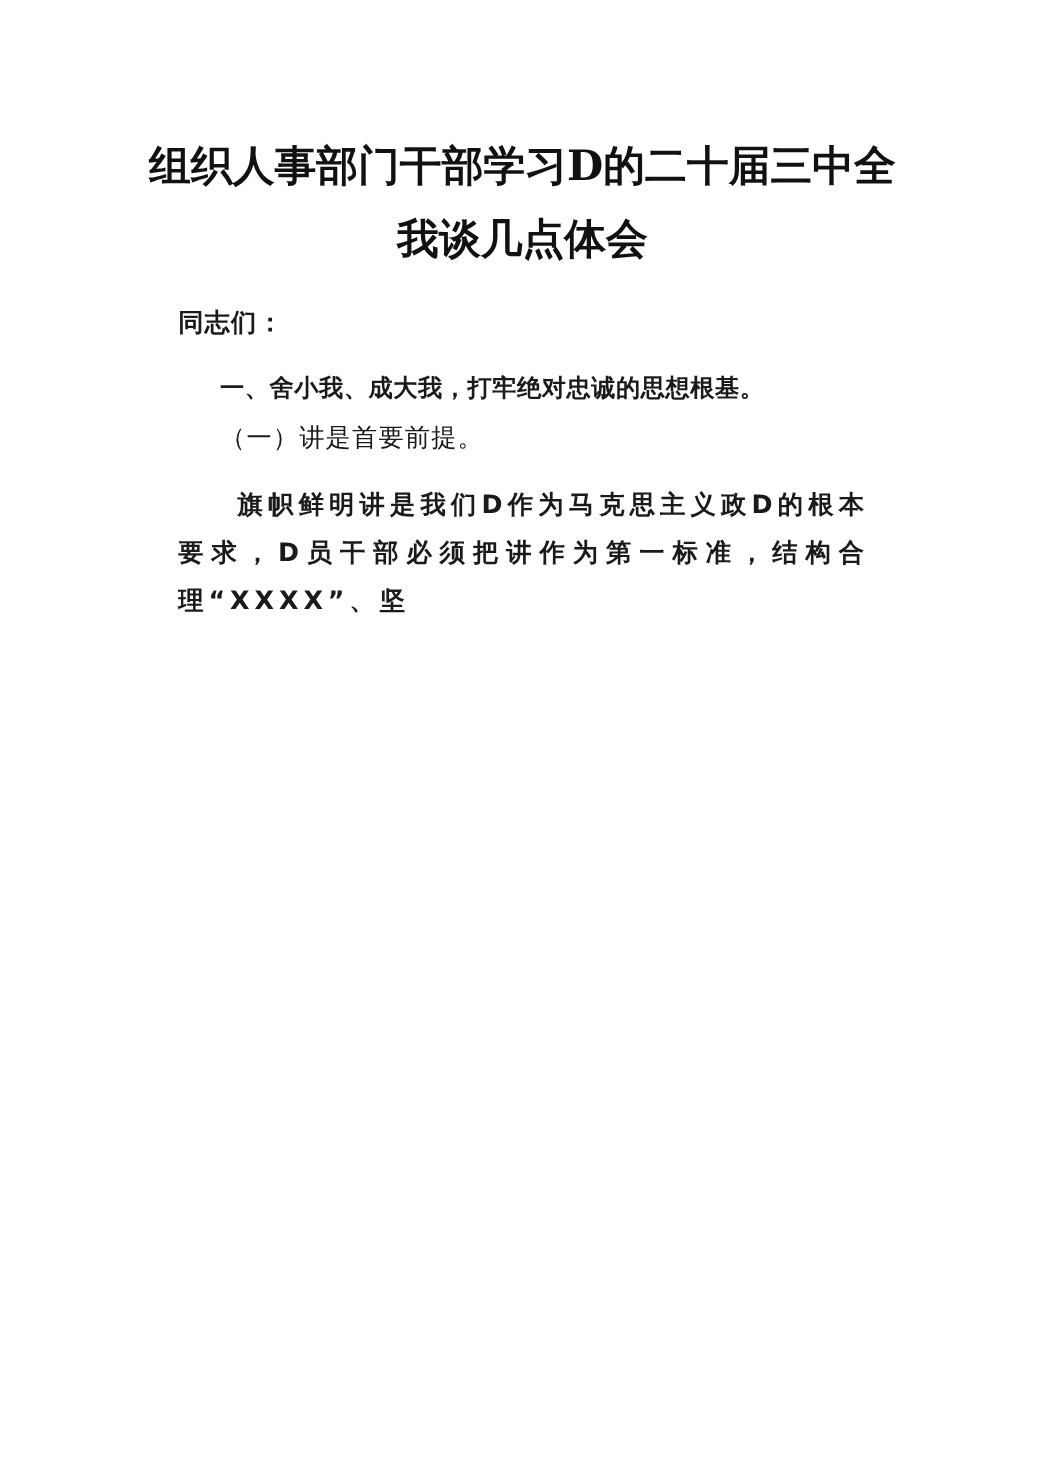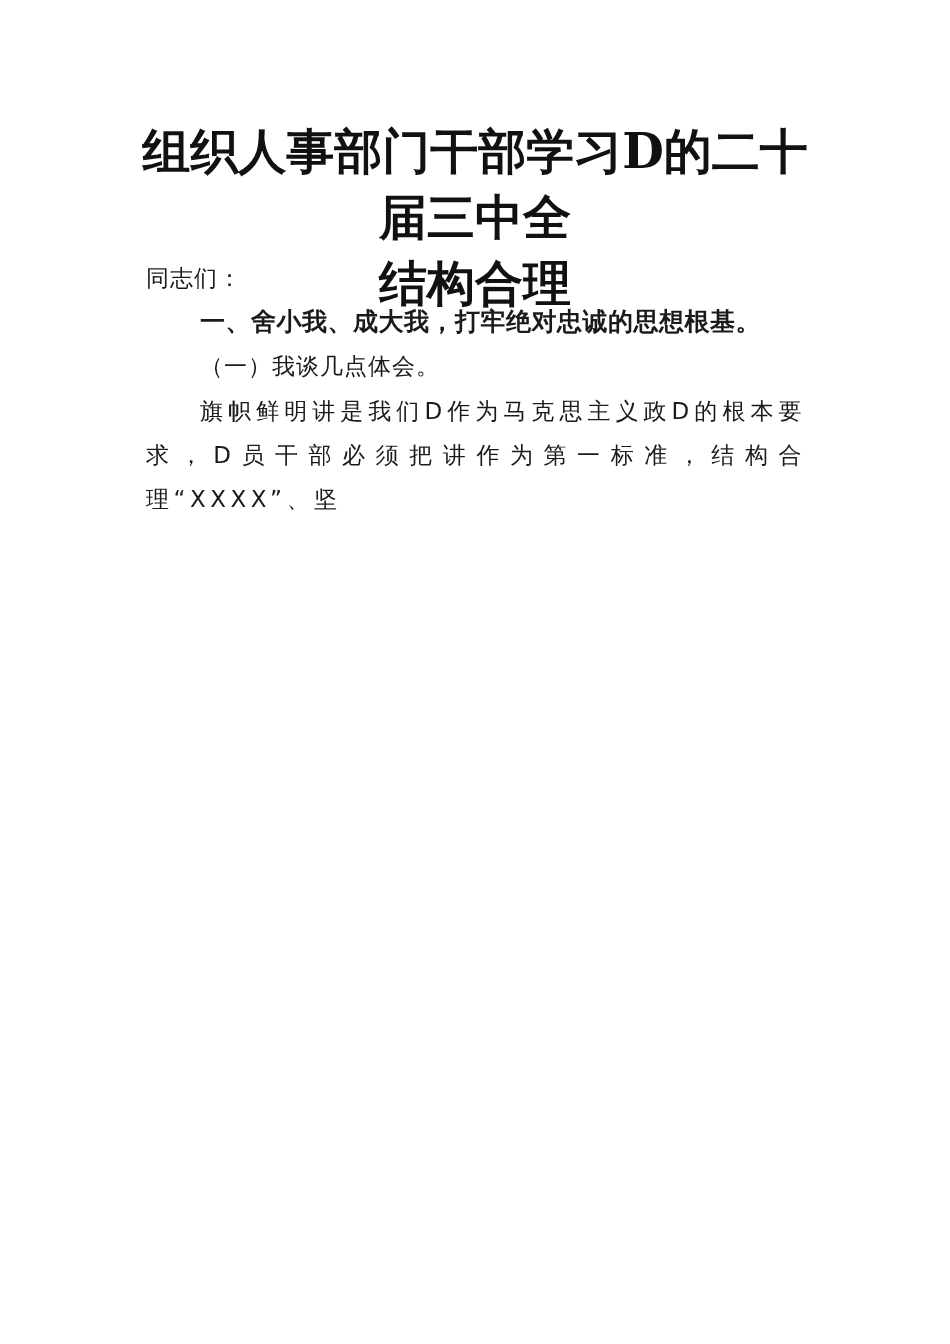--- a/index.html
+++ b/index.html
@@ -1,48 +1,48 @@
 <!DOCTYPE html>
 <html><head>
   <meta charset="utf-8">
   <style>
     html, body { margin: 0; padding: 0; background: #ffffff; }
     body { width: 950px; height: 1344px; position: relative; overflow: hidden; color: #111; }
     .page { position: absolute; left: 0; top: 0; width: 950px; height: 1344px; background: #fff; }
     .title {
       position: absolute; left: 120px; width: 710px; text-align: center;
       font-family: "DejaVu Serif", "Liberation Serif", serif;
-      font-weight: bold; font-size: 48px; line-height: 66px; color: #111;
+      font-weight: bold; font-size: 38px; line-height: 66px; color: #111;
       top: 118px; letter-spacing: 0px;
     }
     .body {
       position: absolute; left: 146px; top: 256px; width: 660px;
       font-family: "DejaVu Sans", "Liberation Sans", sans-serif;
       font-size: 23px; line-height: 44.2px; color: #1a1a1a;
       letter-spacing: 4.3px;
     }
-    .p { margin: 0; text-align: justify; }
+    .p { margin: 16px; text-align: justify; font-weight: bold; }
     .indent { text-indent: 54px; }
     .salutation { letter-spacing: 1px; }
     .h1 {
       font-family: "DejaVu Sans", "Liberation Sans", sans-serif;
-      font-weight: bold; letter-spacing: 0.5px; font-size: 25px;
+      font-weight: bold; letter-spacing: 0.5px; font-size: 22px;
       text-indent: 54px; margin: 0;
     }
     .h2 { letter-spacing: 1px; text-indent: 54px; margin: 0; }
     .tail { letter-spacing: 4.5px; }
   </style>
 </head>
 <body>
 
 <div class="page">
   <div class="title">
     <div>组织人事部门干部学习D的二十届三中全</div>
-    <div>结构合理</div>
+    <div>我谈几点体会</div>
   </div>
 
   <div class="body">
     <p class="p salutation">同志们：</p>
     <p class="h1">一、舍小我、成大我，打牢绝对忠诚的思想根基。</p>
-    <p class="h2">（一）我谈几点体会。</p>
+    <p class="h2">（一）讲是首要前提。</p>
     <p class="p indent tail">旗帜鲜明讲是我们D作为马克思主义政D的根本要求，D员干部必须把讲作为第一标准，结构合理“XXXX”、坚</p>
   </div>
 </div>
 
 </body></html>

